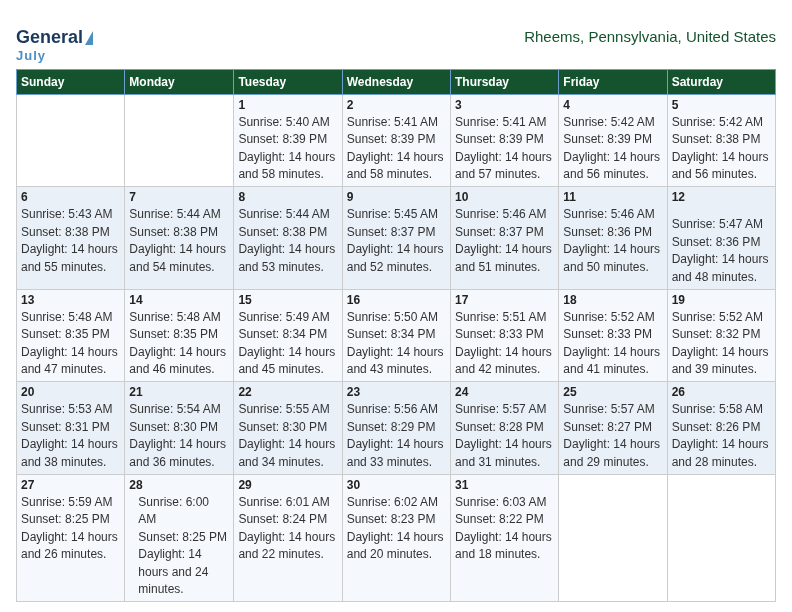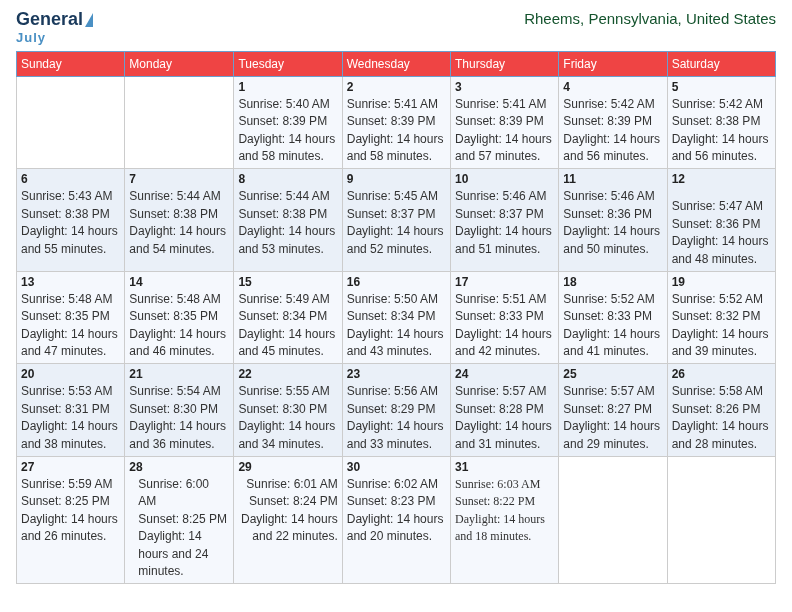--- a/index.html
+++ b/index.html
@@ -7,21 +7,21 @@
       font-family: Arial, sans-serif;
       background: #fff;
       width: 792px;
       height: 612px;
       overflow: hidden;
     }
     .page {
       width: 792px;
       min-height: 612px;
       background: #fff;
-      padding: 10px 16px 10px 16px;
+      padding: 28px 16px 10px 16px;
     }
     .header {
       display: flex;
       justify-content: space-between;
       align-items: flex-start;
       margin-bottom: 6px;
     }
     .logo {
       display: flex;
       flex-direction: column;
@@ -60,24 +60,24 @@
     .location {
       font-size: 15px;
       color: #14532d;
     }
     table {
       width: 100%;
       border-collapse: collapse;
       font-size: 10.5px;
     }
     thead tr th {
-      background: #ef4444;
+      background: #14532d;
       color: #fff;
       font-size: 12px;
-      font-weight: normal;
+      font-weight: bold;
       padding: 5px 4px;
       text-align: left;
       border: 1px solid #6a9ecf;
     }
     tbody tr td {
       border: 1px solid #ccc;
       vertical-align: top;
       padding: 3px 4px;
       height: 74px;
       min-width: 100px;
@@ -309,33 +309,33 @@
 Daylight: 14 hours and 26 minutes.</div>
           </td>
           <td>
             <div class="day-num">28</div>
             <div class="day-info" style="white-space: pre-line; margin-left: 9px;">Sunrise: 6:00 AM
 Sunset: 8:25 PM
 Daylight: 14 hours and 24 minutes.</div>
           </td>
           <td>
             <div class="day-num">29</div>
-            <div class="day-info" style="white-space: pre-line; text-align: right;">Sunrise: 6:01 AM
+            <div class="day-info" style="white-space: pre-line;">Sunrise: 6:01 AM
 Sunset: 8:24 PM
 Daylight: 14 hours and 22 minutes.</div>
           </td>
           <td>
             <div class="day-num">30</div>
             <div class="day-info" style="white-space: pre-line;">Sunrise: 6:02 AM
 Sunset: 8:23 PM
 Daylight: 14 hours and 20 minutes.</div>
           </td>
           <td>
             <div class="day-num">31</div>
-            <div class="day-info" style="white-space: pre-line; font-family: Liberation Serif, serif;">Sunrise: 6:03 AM
+            <div class="day-info" style="white-space: pre-line;">Sunrise: 6:03 AM
 Sunset: 8:22 PM
 Daylight: 14 hours and 18 minutes.</div>
           </td>
           <td class="empty-cell"></td>
           <td class="empty-cell"></td>
         </tr>
       </tbody>
   </table>
 </div>
 

